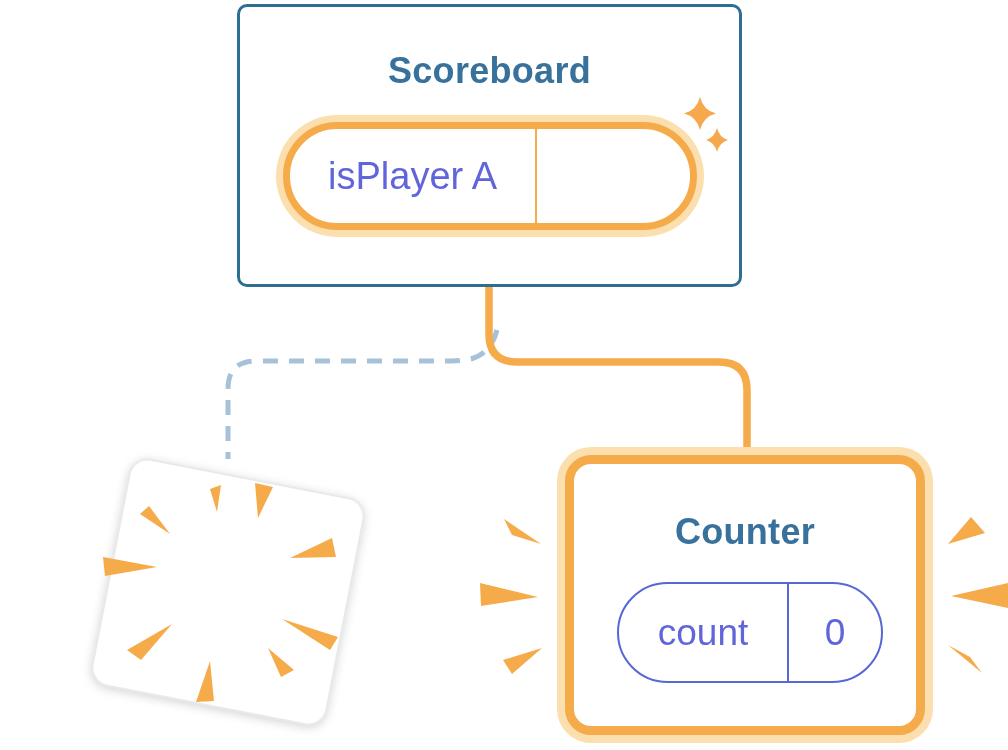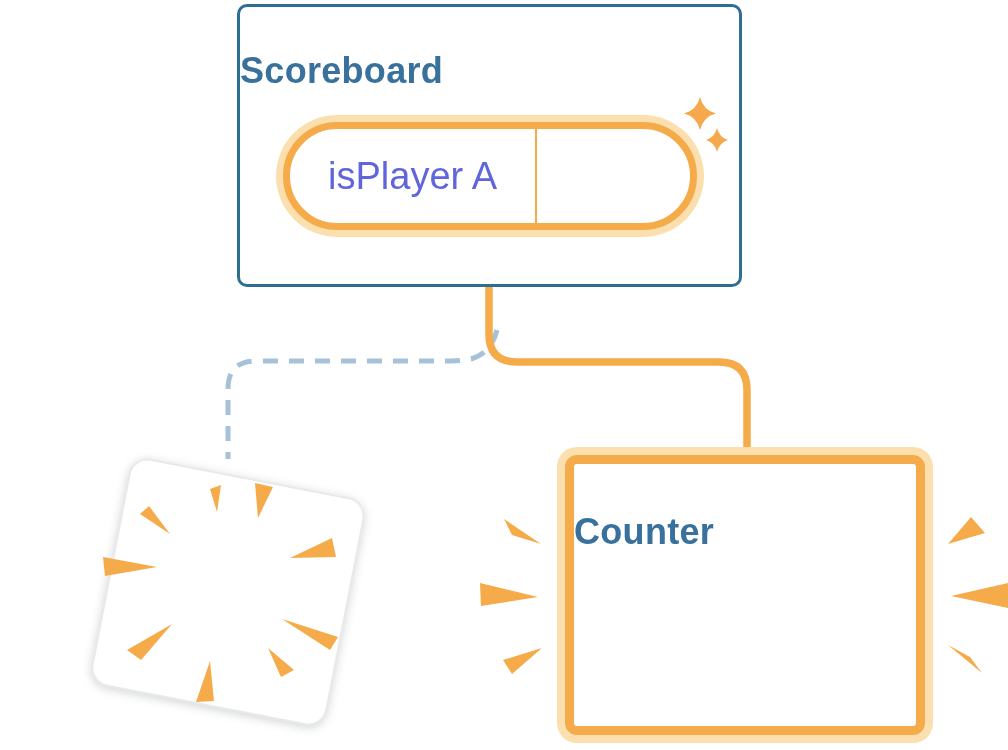--- a/index.html
+++ b/index.html
@@ -10,25 +10,25 @@
   svg.overlay{position:absolute;left:0;top:0;pointer-events:none;}
   #bg-overlay{z-index:1;}
   #fg-overlay{z-index:3;}
   .card{position:absolute;background:#ffffff;box-sizing:border-box;z-index:2;}
   #scoreboard-card{
     left:237px;top:4px;width:505px;height:283px;
     border:3px solid #2F6E93;border-radius:10px;
   }
   #counter-card{
     left:565px;top:455px;width:360px;height:280px;
-    border:9px solid #F6AB4A;border-radius:12px;
+    border:9px solid #F6AB4A;border-radius:26px;
     box-shadow:0 0 0 8px #FBDFAE;
   }
   .card-title{
-    position:absolute;left:0;right:0;
+    position:absolute;left:0;right:0;text-align:center;
     font-size:36px;font-weight:600;color:#38719B;letter-spacing:.3px;
     line-height:44px;
   }
   #scoreboard-card .card-title{top:42px;}
   #counter-card .card-title{top:46px;}
   .pill{
     position:absolute;display:flex;align-items:stretch;
     background:#ffffff;box-sizing:border-box;overflow:hidden;
   }
   #scoreboard-pill{
@@ -96,20 +96,25 @@
   <div class="card" id="scoreboard-card">
     <div class="card-title">Scoreboard</div>
     <div class="pill" id="scoreboard-pill">
       <div class="pill-key">isPlayer A</div>
       <div class="pill-divider"></div>
     </div>
   </div>
 
   <div class="card" id="counter-card">
     <div class="card-title">Counter</div>
+    <div class="pill" id="counter-pill">
+      <div class="pill-key">count</div>
+      <div class="pill-divider"></div>
+      <div class="pill-value">0</div>
+    </div>
   </div>
 
   <svg id="fg-overlay" class="overlay" width="1008" height="750" viewBox="0 0 1008 750">
     <g fill="#F6A94C">
       <path d="M 700 97 Q 703.5 110.5 716 113.5 Q 703.5 116.5 700 130 Q 696.5 116.5 684 113.5 Q 696.5 110.5 700 97 Z"></path>
       <path d="M 717 128 Q 719.5 137.5 728 140 Q 719.5 142.5 717 152 Q 714.5 142.5 706 140 Q 714.5 137.5 717 128 Z"></path>
     </g>
   </svg>
 
 </div>

